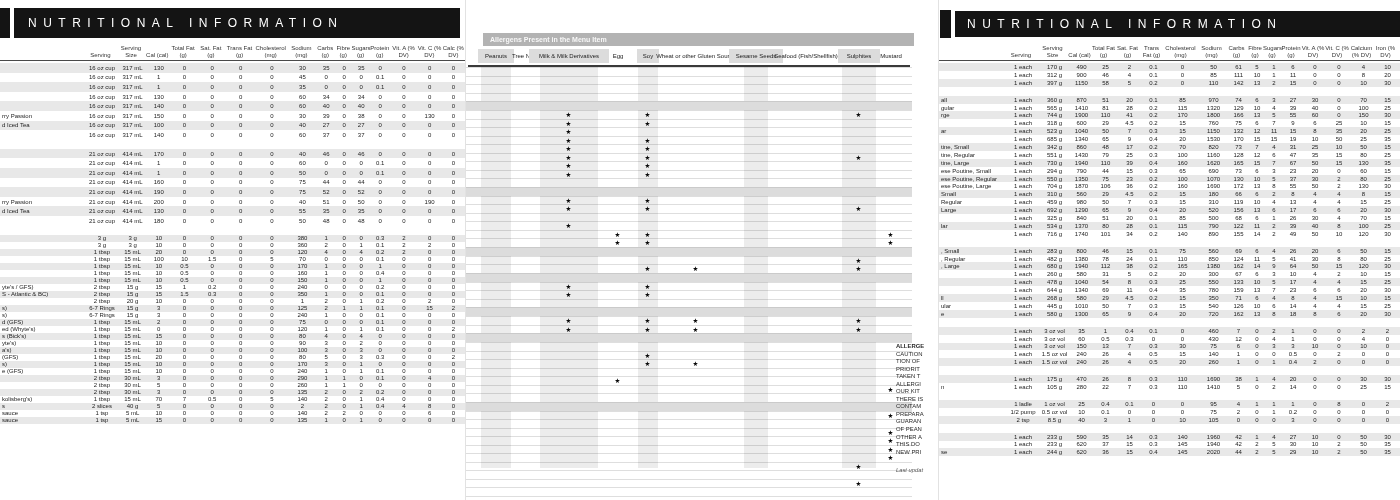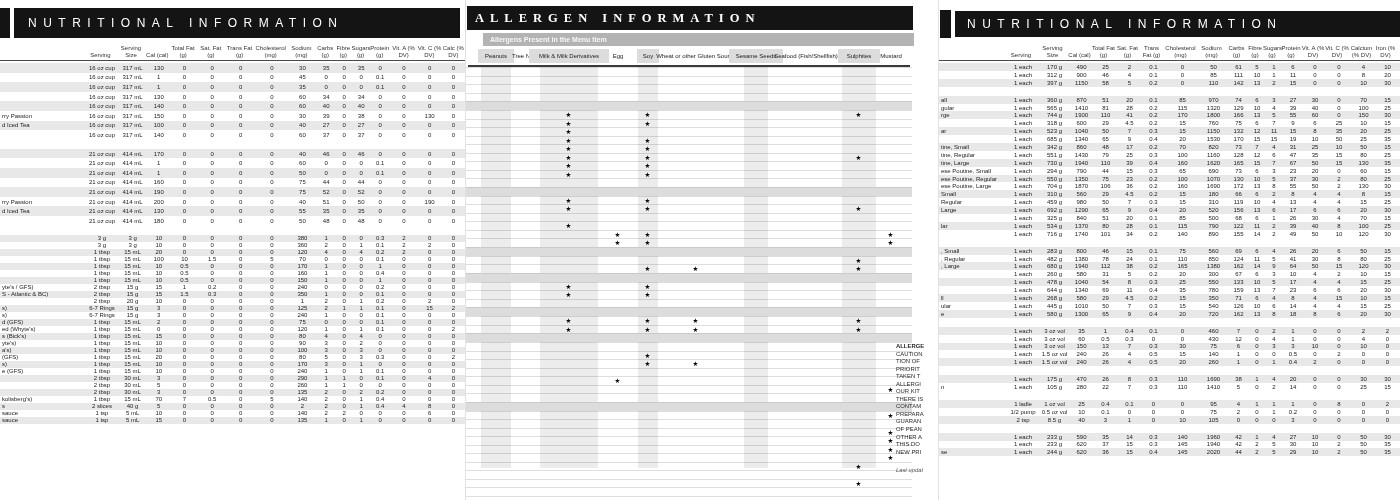--- a/index.html
+++ b/index.html
@@ -845,23 +845,20 @@
             <div class="cell" style="width: 21px;">0</div>
             <div class="cell" style="width: 28px;">0</div>
             <div class="cell" style="width: 25px;">0</div>
             <div class="cell" style="width: 24px;">0</div>
           </div>
         </div>
       </div>
   </section>
 
   <section class="panel panel-mid">
-    <div class="titlebar serif" style="left:1px;top:6px;width:446px;height:24px;">
-      <span style="padding-left:8px;">ALLERGEN INFORMATION</span>
-    </div>
     <div class="a-sub" style="left:17px;top:33px;width:424px;height:13px;">Allergens Present in the Menu Item</div>
     <div id="allergen-head">
         <div class="a-colhead shaded" style="left: 12px; top: 49px; width: 36px; height: 14px;">Peanuts</div>
         <div class="a-colhead" style="left: 42px; top: 49px; width: 34px; height: 14px;">Tree Nuts</div>
         <div class="a-colhead shaded" style="left: 63px; top: 49px; width: 80px; height: 14px;">Milk &amp; Milk Derivatives</div>
         <div class="a-colhead" style="left: 141px; top: 49px; width: 22px; height: 14px;">Egg</div>
         <div class="a-colhead shaded" style="left: 171px; top: 49px; width: 22px; height: 14px;">Soy</div>
         <div class="a-colhead" style="left: 181px; top: 49px; width: 98px; height: 14px;">Wheat or other Gluten Source</div>
         <div class="a-colhead shaded" style="left: 263px; top: 49px; width: 54px; height: 14px;">Sesame Seeds</div>
         <div class="a-colhead" style="left: 296px; top: 49px; width: 88px; height: 14px;">Seafood (Fish/Shellfish)</div>

